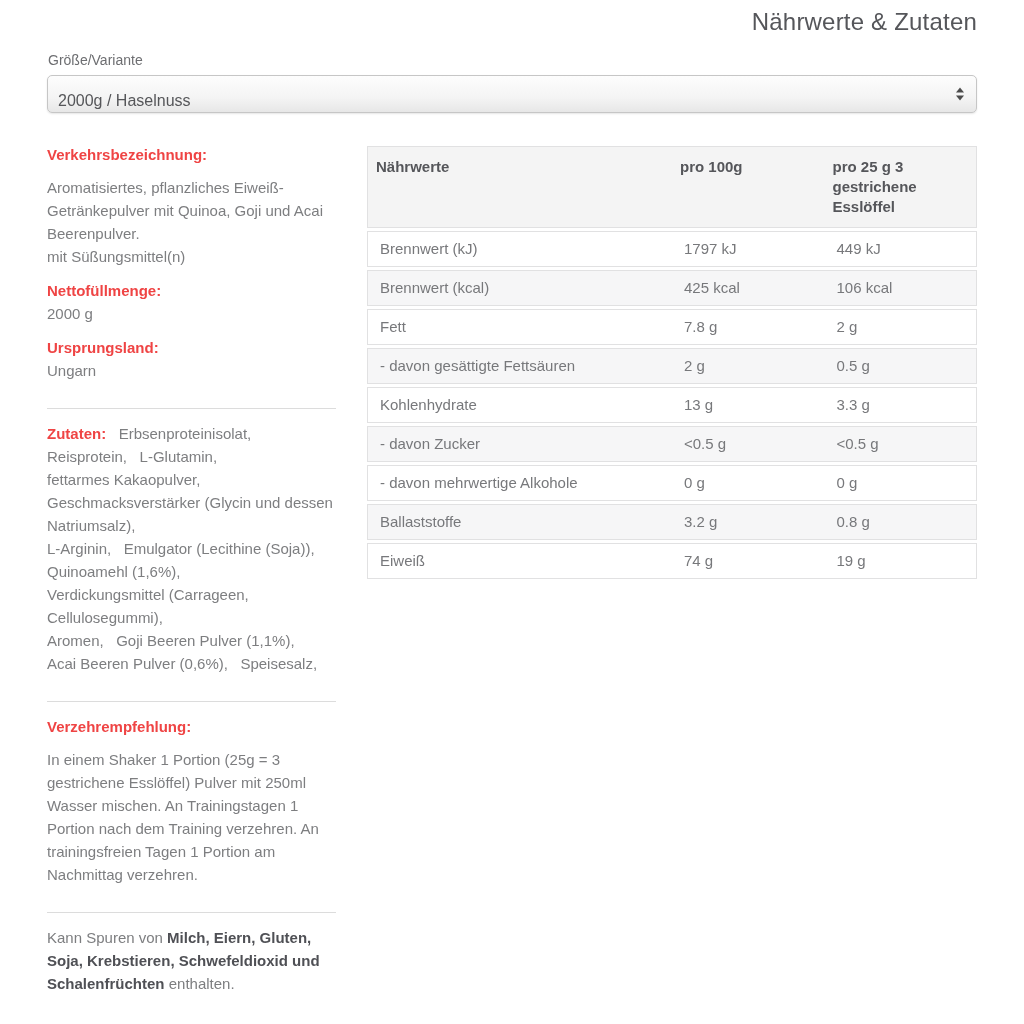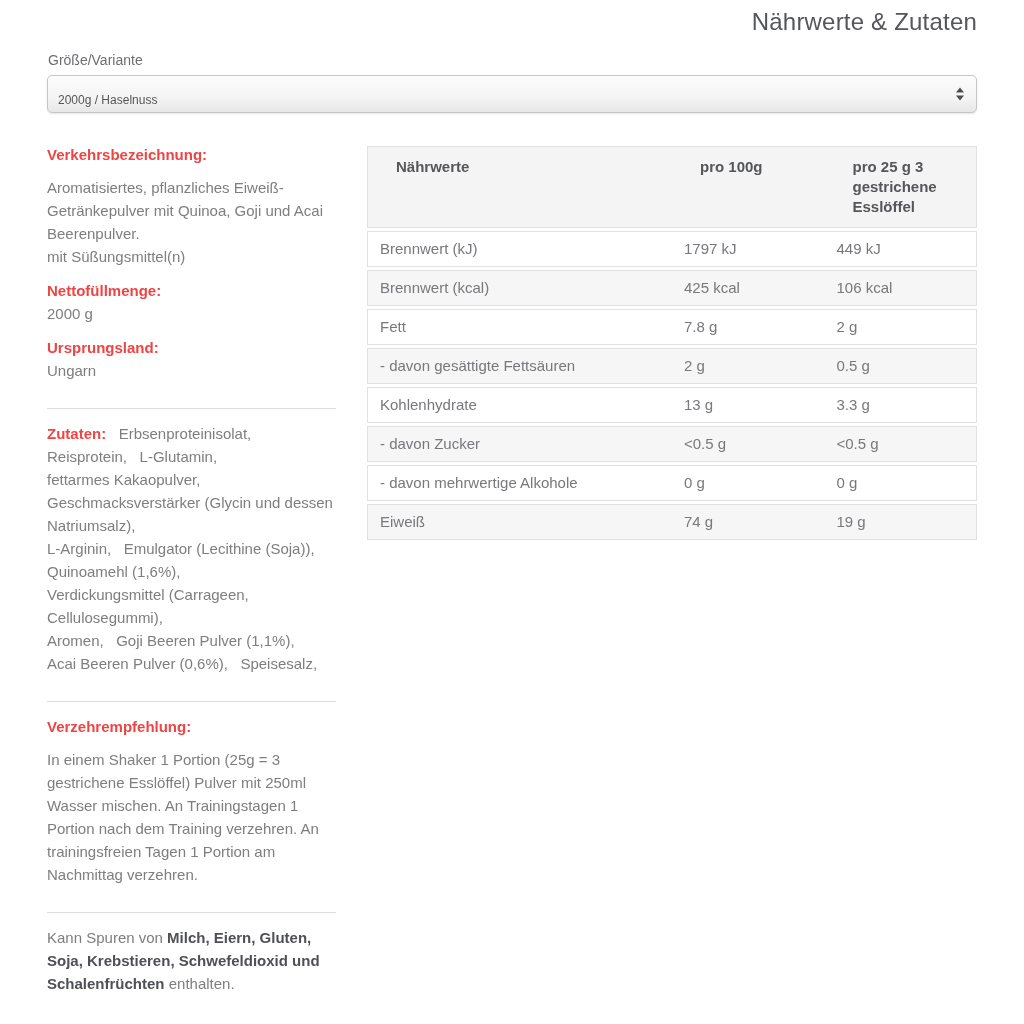--- a/index.html
+++ b/index.html
@@ -29,21 +29,21 @@
     margin: 0 0 7px 1px;
   }
   .select-wrap { position: relative; width: 100%; }
   select.variant-select {
     -webkit-appearance: none;
     -moz-appearance: none;
     appearance: none;
     width: 100%;
     height: 38px;
     font-family: "Liberation Sans", sans-serif;
-    font-size: 12px;
+    font-size: 16px;
     color: #555659;
     padding: 12px 30px 0 10px;
     border: 1px solid #c6c6c6;
     border-radius: 5px;
     background: linear-gradient(to bottom, #fdfdfd 0%, #f4f4f4 60%, #e7e7e7 100%);
     box-shadow: 0 1px 2px rgba(0,0,0,0.10);
   }
   .select-arrows {
     position: absolute;
     right: 13px;
@@ -104,21 +104,21 @@
     margin-top: 0;
   }
   table.nutrition th, table.nutrition td {
     border-top: 1px solid #e1e1e2;
     border-bottom: 1px solid #e1e1e2;
     text-align: left;
     vertical-align: top;
     line-height: 20px;
     padding: 7px 12px;
   }
-  table.nutrition th { padding: 10px 28px; }
+  table.nutrition th { padding: 10px 8px; }
   table.nutrition th:first-child, table.nutrition td:first-child {
     border-left: 1px solid #e1e1e2;
     width: 50%;
   }
   table.nutrition th:nth-child(2), table.nutrition td:nth-child(2) { width: 25%; }
   table.nutrition th:last-child, table.nutrition td:last-child {
     border-right: 1px solid #e1e1e2;
     width: 25%;
   }
   table.nutrition thead th {
@@ -235,20 +235,25 @@
               <td>- davon Zucker</td>
               <td>&lt;0.5 g</td>
               <td>&lt;0.5 g</td>
             </tr>
             <tr>
               <td>- davon mehrwertige Alkohole</td>
               <td>0 g</td>
               <td>0 g</td>
             </tr>
             <tr>
+              <td>Ballaststoffe</td>
+              <td>3.2 g</td>
+              <td>0.8 g</td>
+            </tr>
+            <tr>
               <td>Eiweiß</td>
               <td>74 g</td>
               <td>19 g</td>
             </tr>
           </tbody>
       </table>
     </div>
 
   </div>
 </div>

